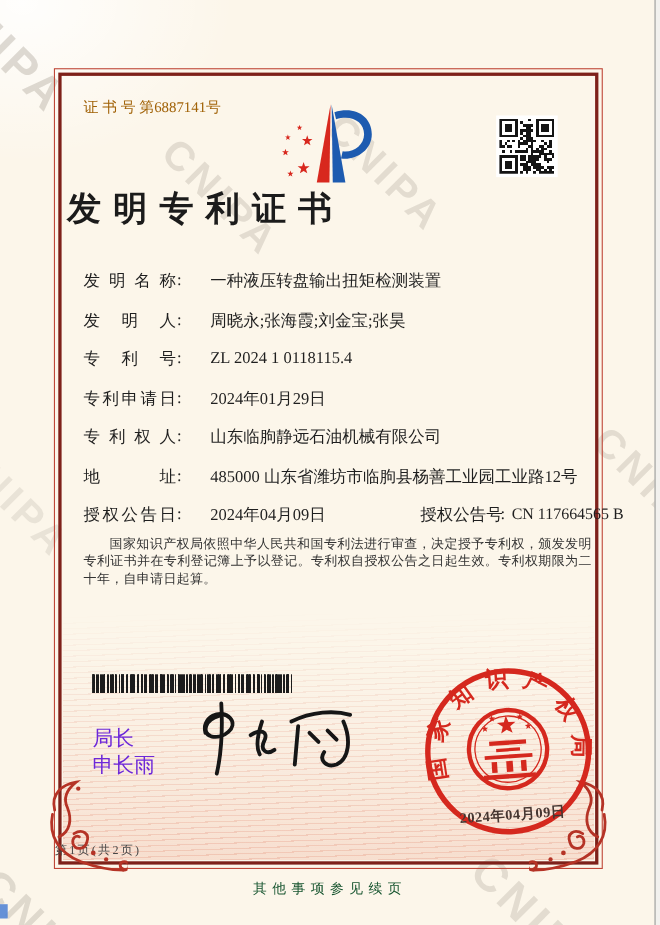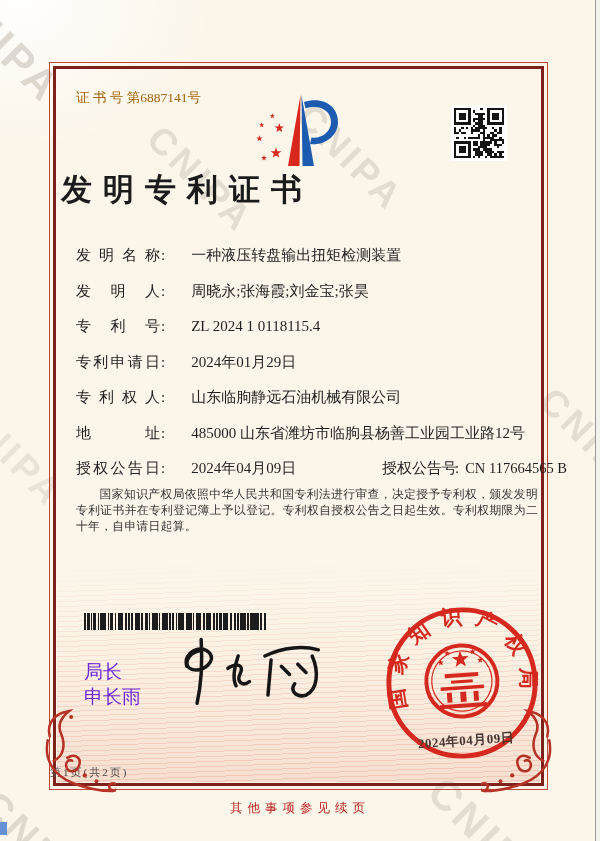--- a/index.html
+++ b/index.html
@@ -91,21 +91,21 @@
   .seal-fill{fill:var(--seal-red);}
   .seal-arc-text{font-size:21px;font-weight:bold;letter-spacing:12px;fill:var(--seal-red);
       font-family:"Liberation Serif",serif;}
   .seal-date{position:absolute;left:0;right:0;top:128px;text-align:center;font-size:13px;
       font-weight:bold;color:#463631;letter-spacing:.5px;}
 
   .page-indicator{position:absolute;left:0;right:0;bottom:9px;font-size:11px;
       letter-spacing:2px;color:#474747;z-index:2;}
 
   .footer-note{position:absolute;left:0;right:0;top:800px;text-align:center;z-index:2;
-      font-size:12.5px;letter-spacing:5px;color:#b91c1c;}
+      font-size:12.5px;letter-spacing:5px;color:#14532d;}
 </style>
 </head>
 <body>
 
 <div class="scan">
 
   <div class="corner-wash"></div>
 
   <span class="wm wm1">CNIPA</span>
   <span class="wm wm2">CNIPA</span>

